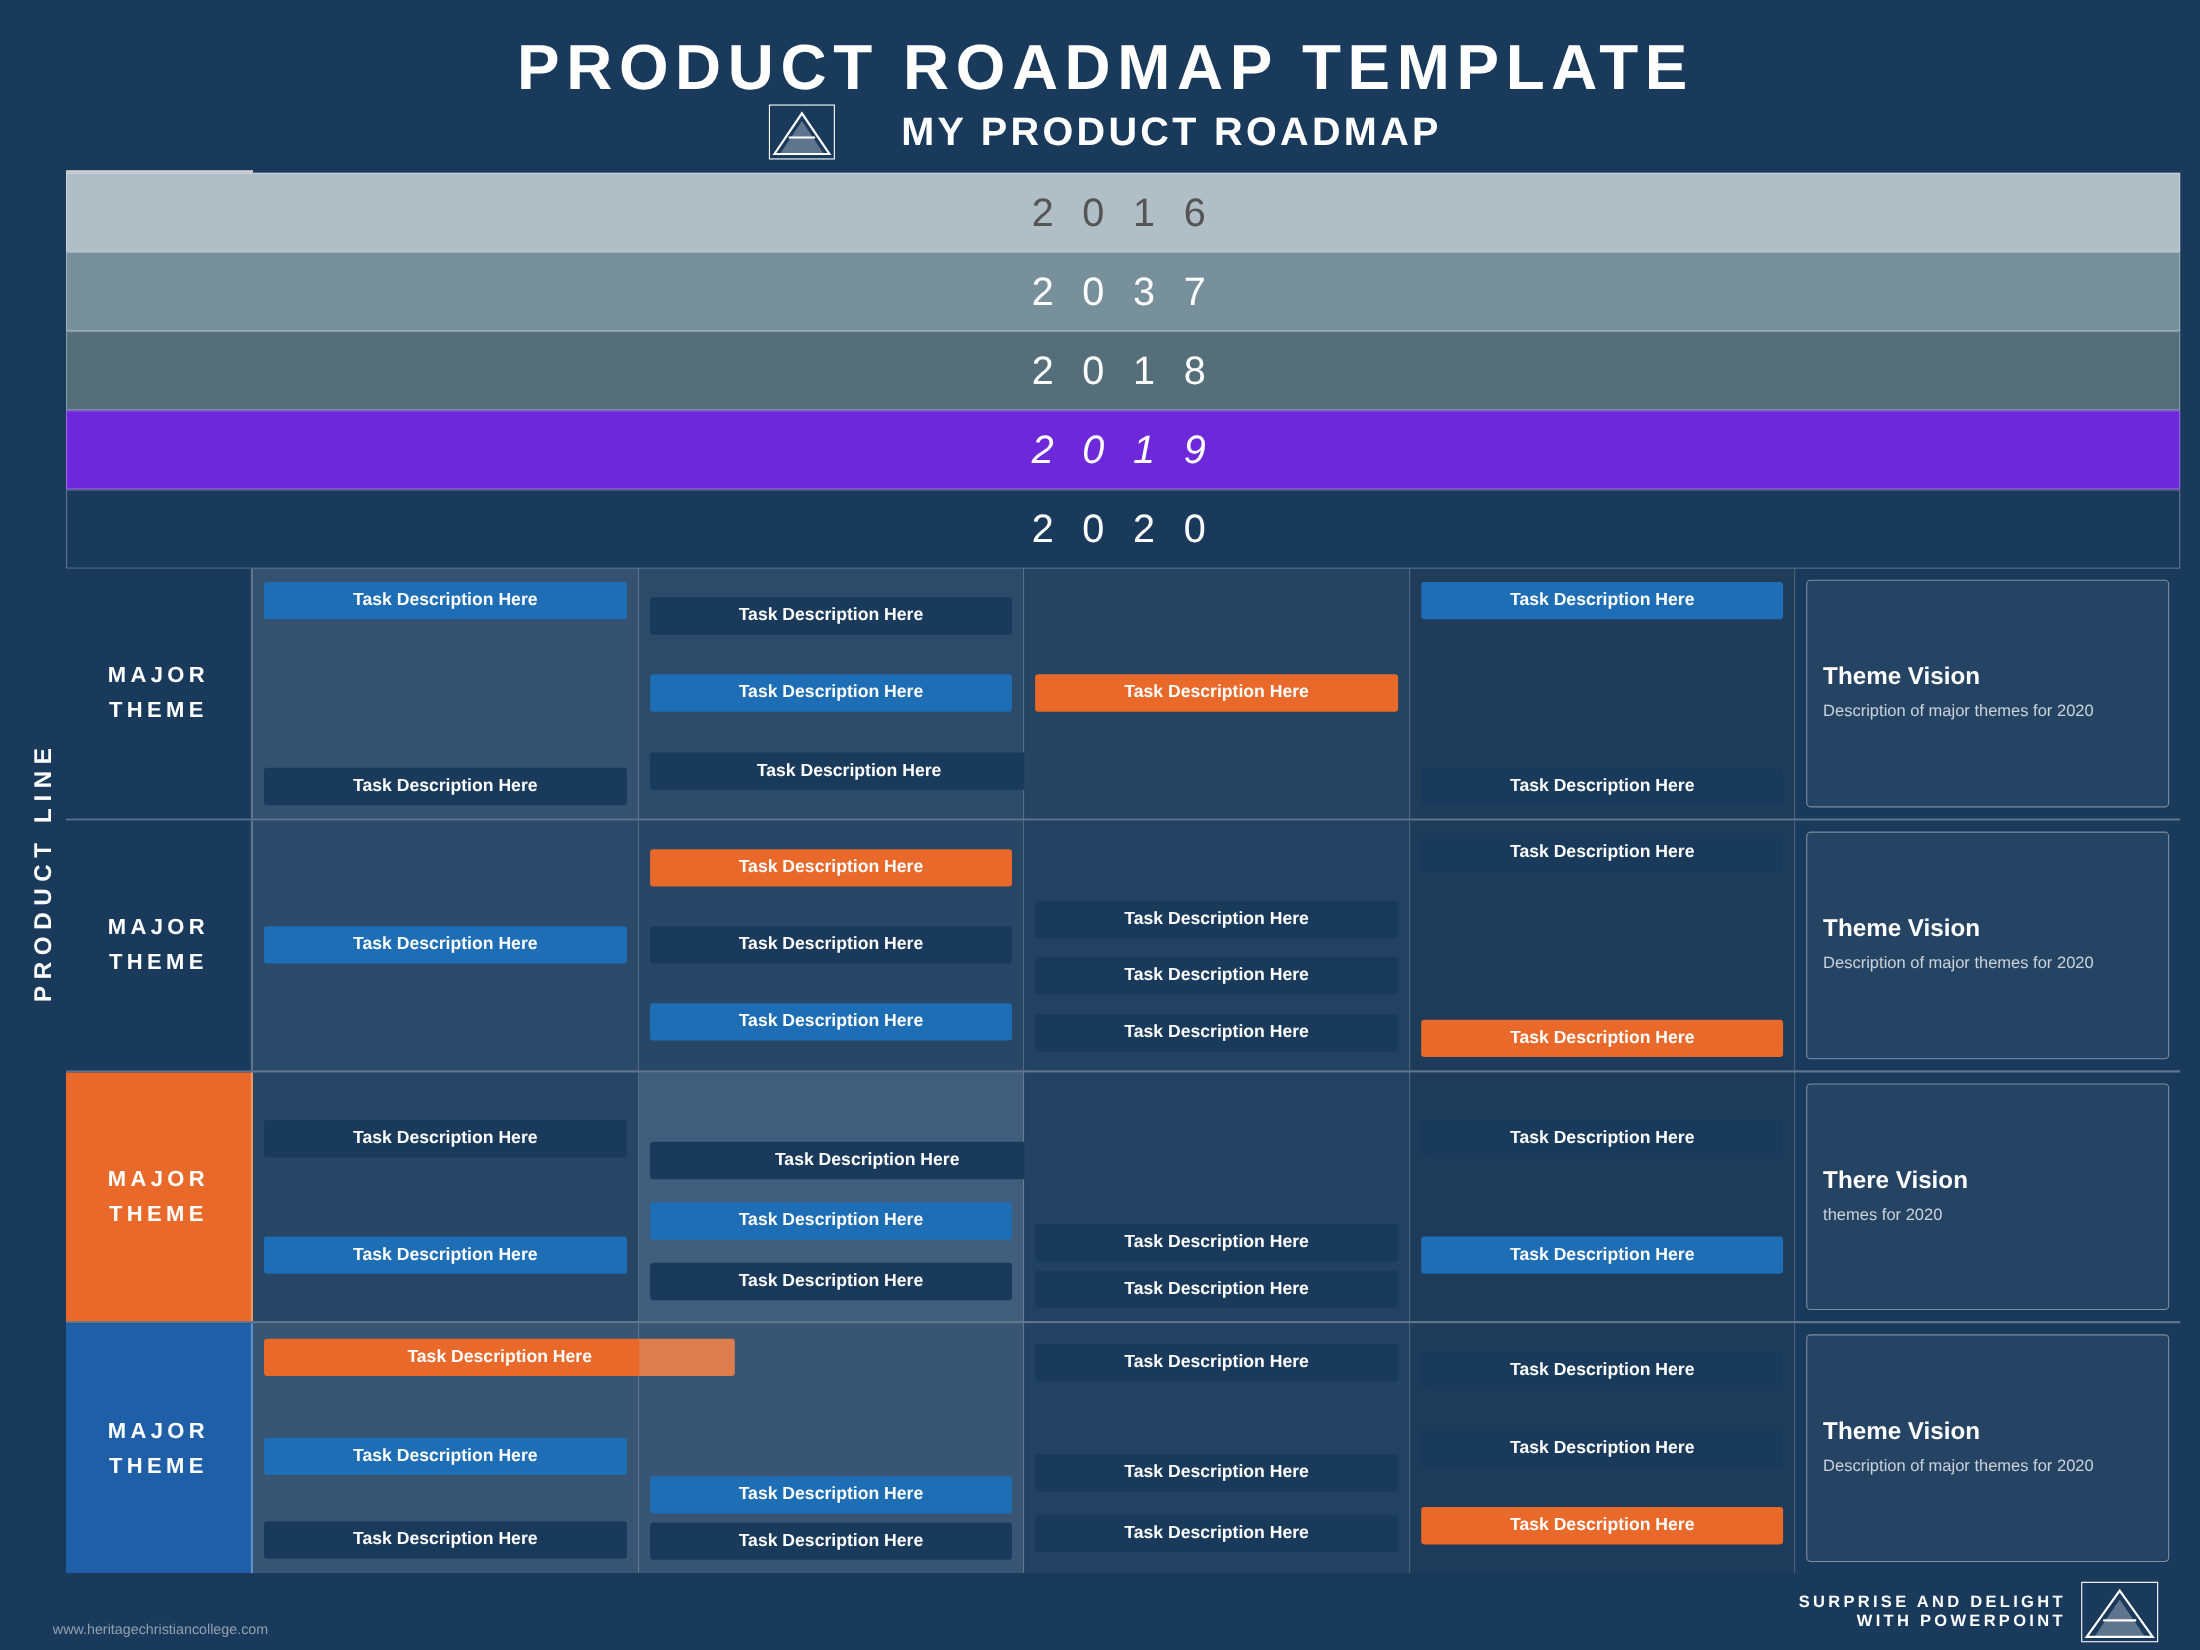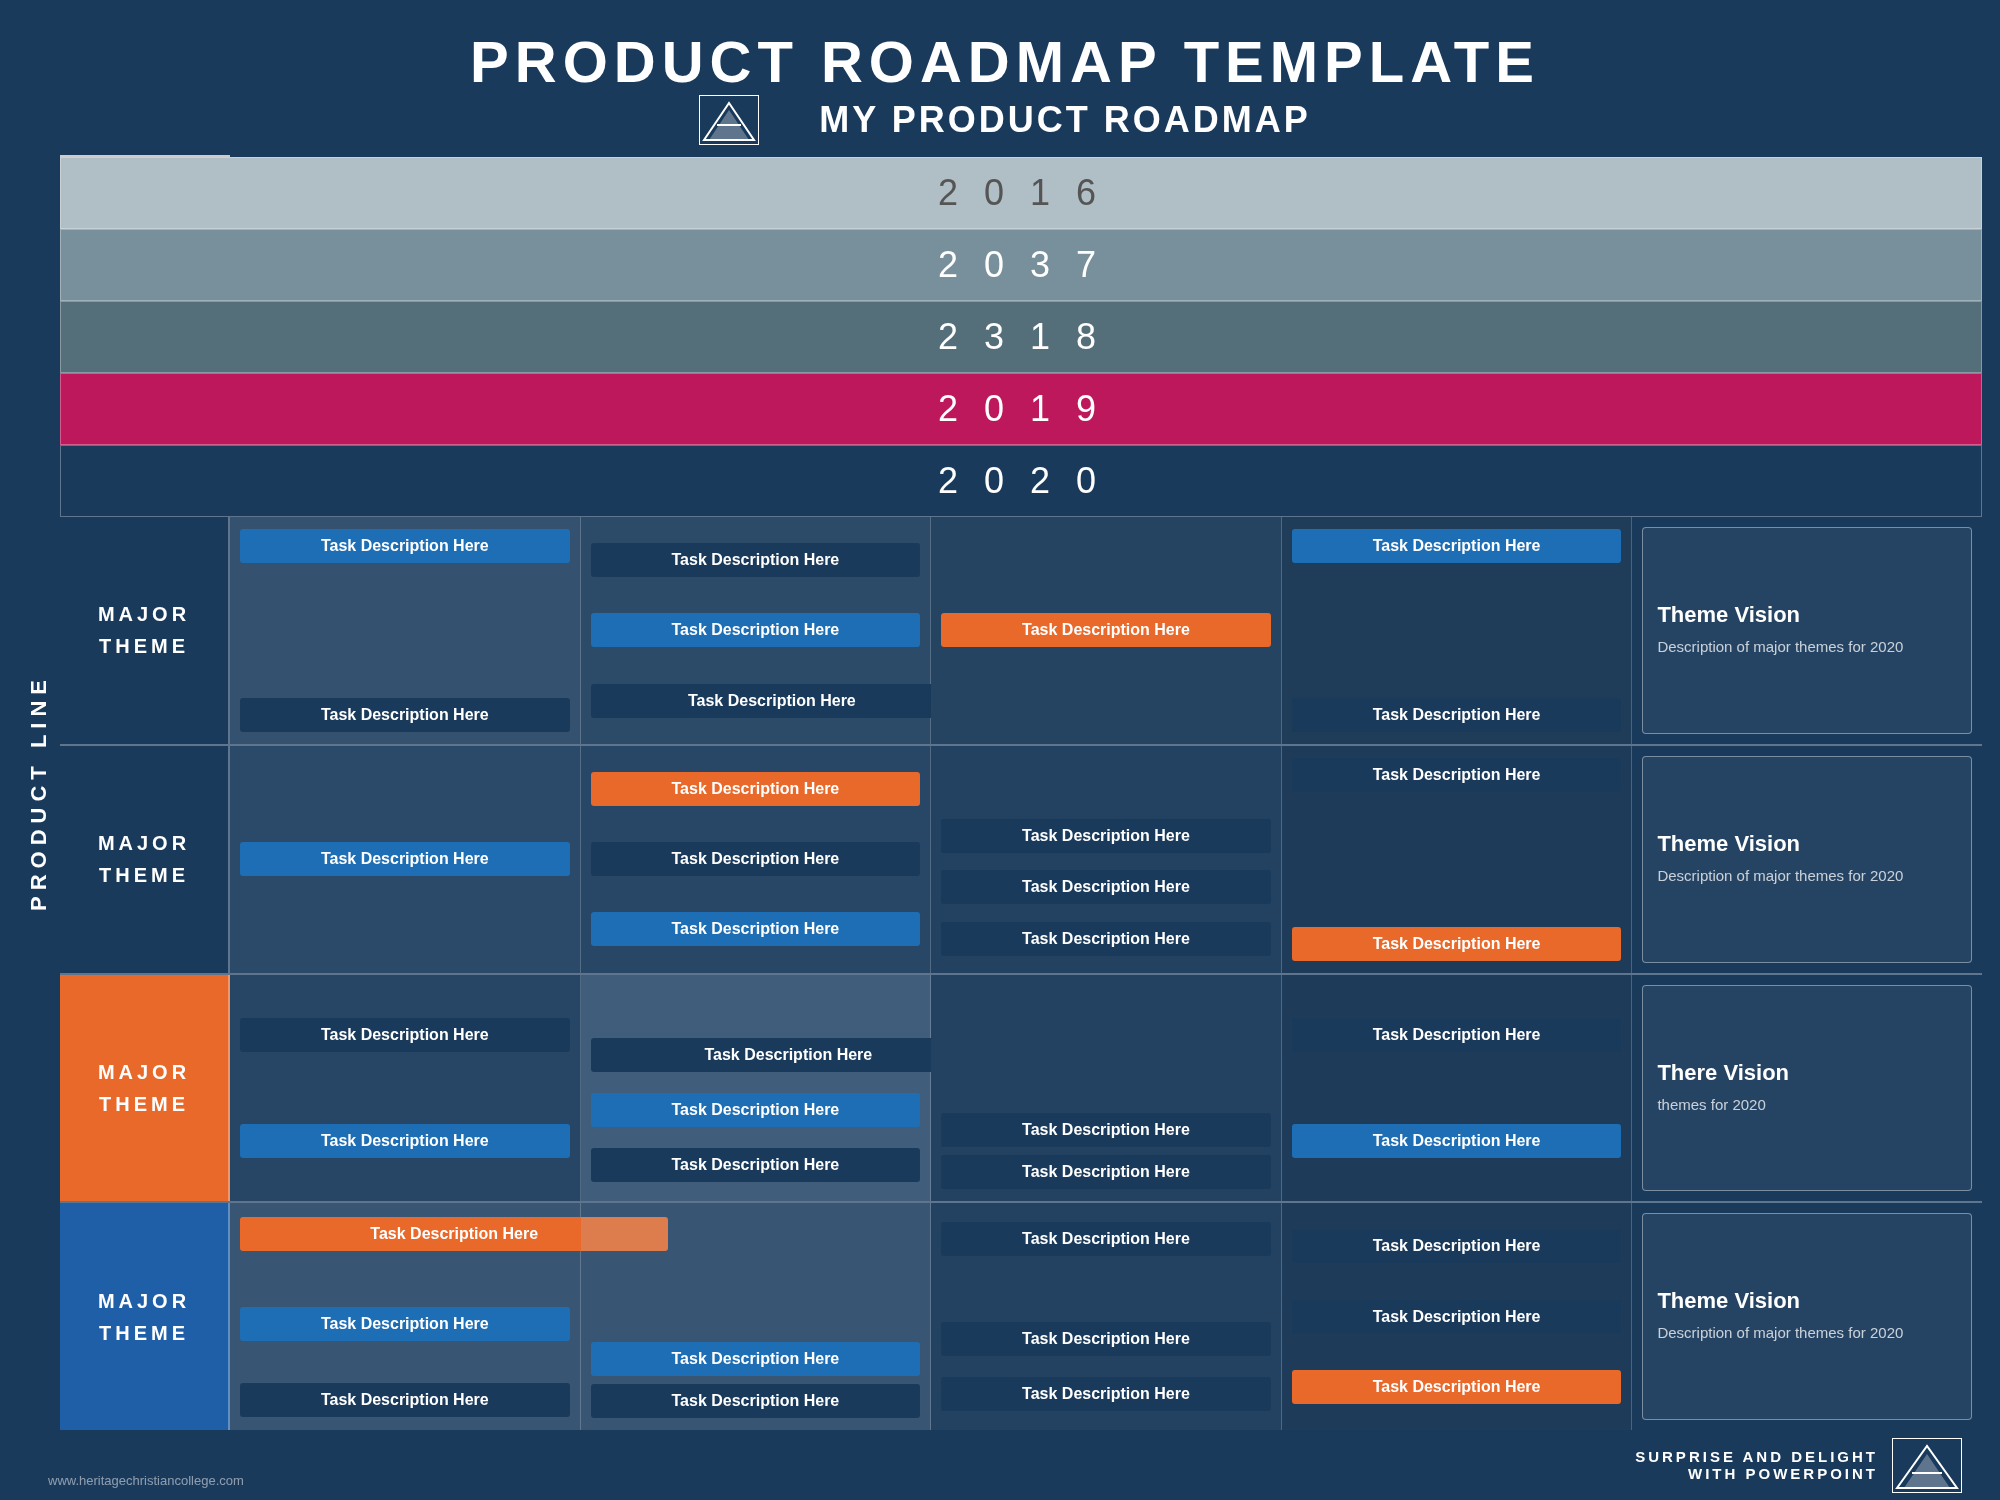--- a/index.html
+++ b/index.html
@@ -113,21 +113,21 @@
       font-weight: 300;
       letter-spacing: 8px;
       color: white;
       padding: 14px 0;
       border: 1px solid rgba(255,255,255,0.3);
     }
 
     .year-cell.y2016 { background: #b0bec5; color: #555; }
     .year-cell.y2017 { background: #78909c; color: white; }
     .year-cell.y2018 { background: #546e7a; color: white; }
-    .year-cell.y2019 { background: #be185d; color: white; }
+    .year-cell.y2019 { background: #6d28d9; color: white; font-style: italic; }
     .year-cell.y2020 { background: #1a3a5c; color: white; }
 
     
     .data-rows {
       display: flex;
       flex-direction: column;
       flex: 1;
       min-height: 0;
     }
 
@@ -300,21 +300,21 @@
     <div class="vertical-label-col">
       <div class="vertical-label">PRODUCT LINE</div>
     </div>
 
     <div class="table-wrapper">
 
       <div class="year-header-row">
         <div class="row-label-cell-header"></div>
         <div class="year-cell y2016">2 0 1 6</div>
         <div class="year-cell y2017">2 0 3 7</div>
-        <div class="year-cell y2018">2 3 1 8</div>
+        <div class="year-cell y2018">2 0 1 8</div>
         <div class="year-cell y2019">2 0 1 9</div>
         <div class="year-cell y2020">2 0 2 0</div>
       </div>
 
       <div class="data-rows">
 
         <div class="data-row row1">
           <div class="row-label-cell theme1">
             <span style="white-space:pre-line;">MAJOR
 THEME</span>

